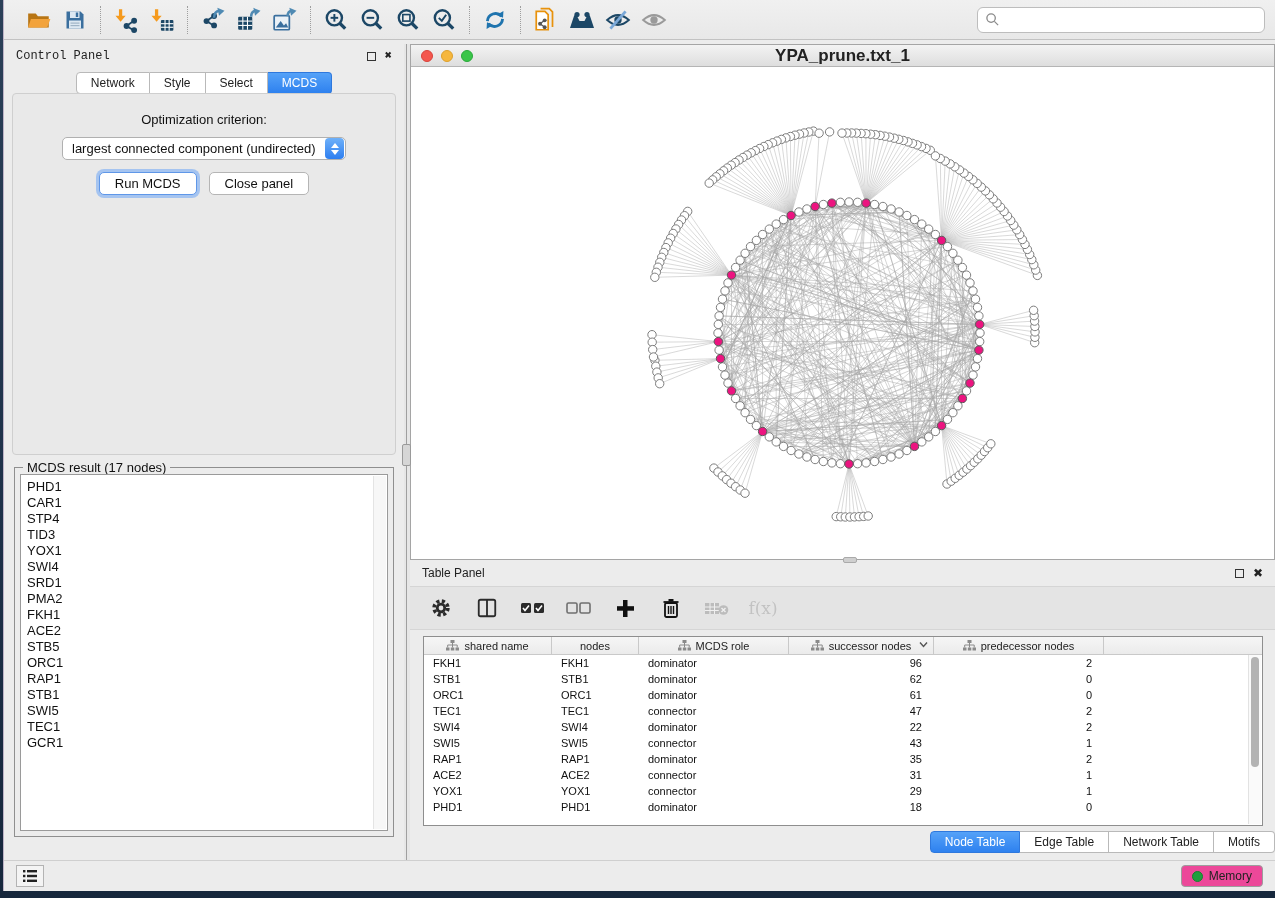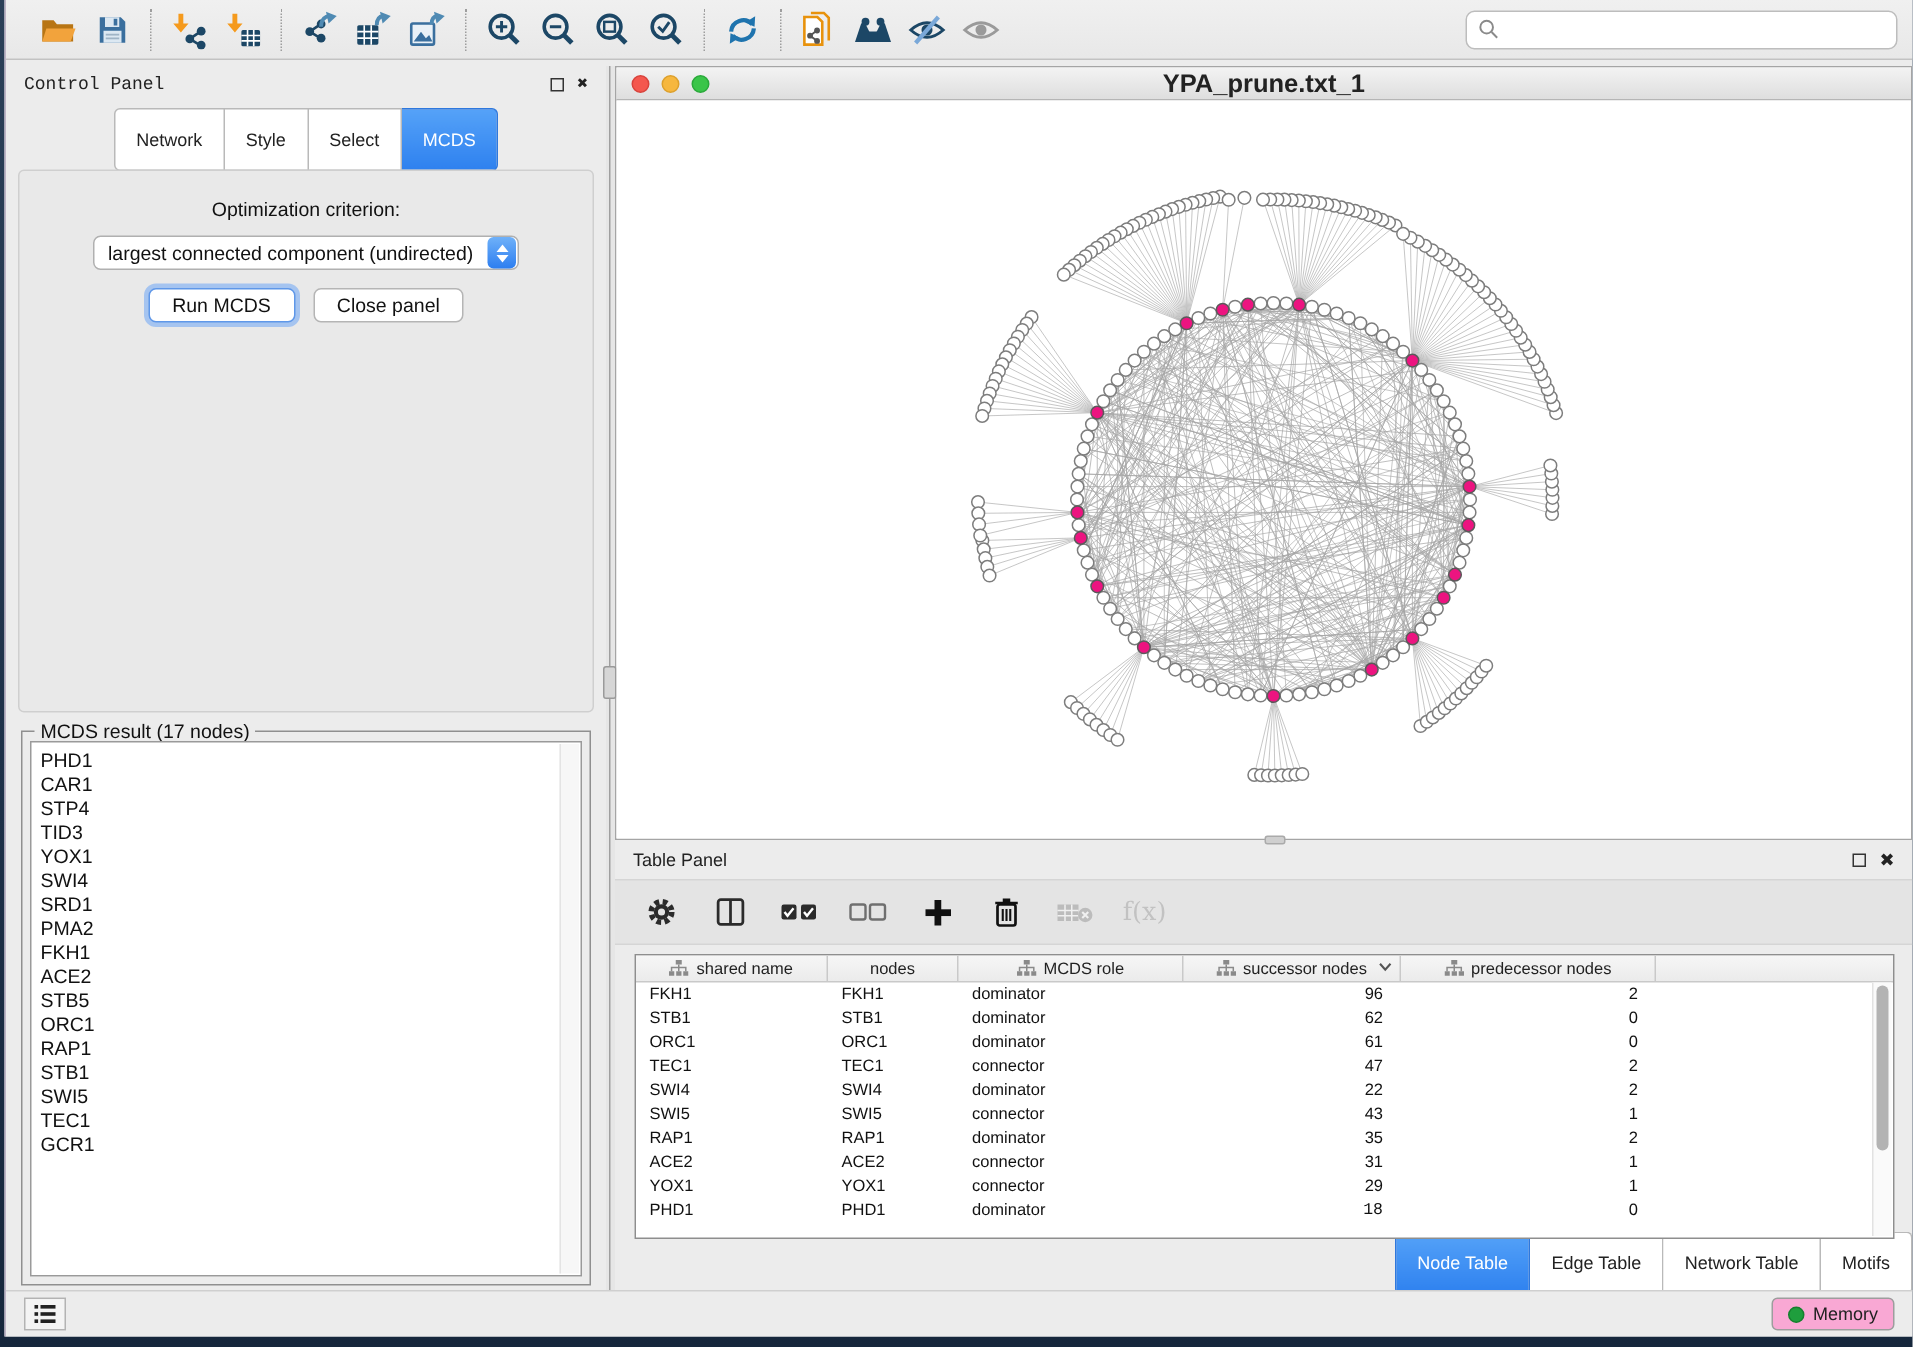--- a/index.html
+++ b/index.html
@@ -29,21 +29,21 @@
 
   
   .control-panel { width:400px; flex:none; display:flex; flex-direction:column; position:relative; }
   .cp-header { height:24px; display:flex; align-items:center; padding:0 12px;font-family:Liberation Mono, monospace; }
   .panel-title { font-size:12px; color:#222; }
   .panel-winbtns { margin-left:auto; display:flex; gap:9px; align-items:center; }
   .float-glyph { width:9px; height:9px; border:1.5px solid #333; display:inline-block; }
   .close-glyph { font-size:12px; font-weight:bold; color:#222; line-height:9px; }
 
   .seg-tabs { display:flex; justify-content:center; margin:4px 0 0 0; }
-  .seg-tab { font-size:12px; padding:13px 14px; background:#fff; border:1px solid #b9b9b9;
+  .seg-tab { font-size:12px; padding:3px 14px; background:#fff; border:1px solid #b9b9b9;
     border-left:none; color:#222; cursor:default; }
   .seg-tab:first-child { border-left:1px solid #b9b9b9; border-radius:4px 0 0 4px; }
   .seg-tab:last-child { border-radius:0 4px 4px 0; }
   .seg-tab.active { background:linear-gradient(#55a2f8,#2e81ef); border-color:#2e78dd; color:#fff; }
 
   .cp-content { margin:0 8px; margin-top:-1px; background:#e9e9e9; border:1px solid #cfcfcf;
     border-radius:4px; height:362px; flex:none; padding-top:18px; }
   .opt-label { text-align:center; font-size:13px; color:#111; margin-bottom:10px; }
   .select-wrap { margin:0 auto; width:284px; height:23px; background:#fff; border:1px solid #b0b0b0;
     border-radius:5px; display:flex; align-items:center; position:relative; }
@@ -116,21 +116,21 @@
   .tbl-thumb { position:absolute; top:2px; left:2px; width:8px; height:110px;
     background:#b3b3b3; border-radius:4px; }
 
   .tp-tabs { height:26px; display:flex; justify-content:flex-end; align-items:center; margin-top:3px; }
 
   
   .status-bar { height:31px; flex:none; background:#ececec; border-top:1px solid #cfcfcf;
     display:flex; align-items:center; padding:0 12px; }
   .list-btn { width:28px; height:22px; background:#f4f4f4; border:1px solid #b3b3b3;
     display:flex; align-items:center; justify-content:center; }
-  .memory-btn { margin-left:auto; height:22px; background:#f9a8d4; border:1px solid #9d9d9d;
+  .memory-btn { margin-left:auto; height:22px; background:#ec4899; border:1px solid #9d9d9d;
     border-radius:4px; display:flex; align-items:center; gap:6px; padding:0 10px; }
   .memory-dot { width:11px; height:11px; border-radius:50%; background:#1f9e3d; border:1px solid #15802e; }
   .memory-label { font-size:12px; color:#222; }
 </style>
 </head>
 <body>
 
 <div class="app-window">
 
   <div class="toolbar">
@@ -1385,21 +1385,21 @@
                 <div class="tbl-cell left" style="width: 128px;">YOX1</div>
                 <div class="tbl-cell left" style="width: 87px;">YOX1</div>
                 <div class="tbl-cell left" style="width: 150px;">connector</div>
                 <div class="tbl-cell num" style="width: 145px;">29</div>
                 <div class="tbl-cell num" style="width: 170px;">1</div>
               </div>
               <div class="tbl-row">
                 <div class="tbl-cell left" style="width: 128px;">PHD1</div>
                 <div class="tbl-cell left" style="width: 87px;">PHD1</div>
                 <div class="tbl-cell left" style="width: 150px;">dominator</div>
-                <div class="tbl-cell num" style="width: 145px; font-family: Liberation Mono, monospace;">18</div>
+                <div class="tbl-cell num" style="width: 145px;">18</div>
                 <div class="tbl-cell num" style="width: 170px;">0</div>
               </div>
             </div>
           <div class="tbl-scroll">
             <div class="tbl-thumb"></div>
           </div>
         </div>
 
         <div class="tp-tabs seg-tabs" id="tp-tabs">
             <div class="seg-tab active">Node Table</div>

